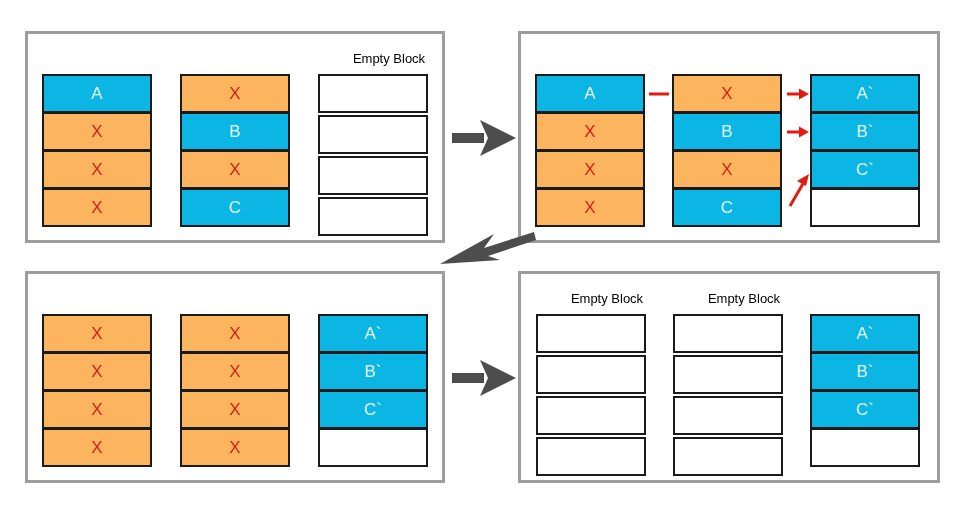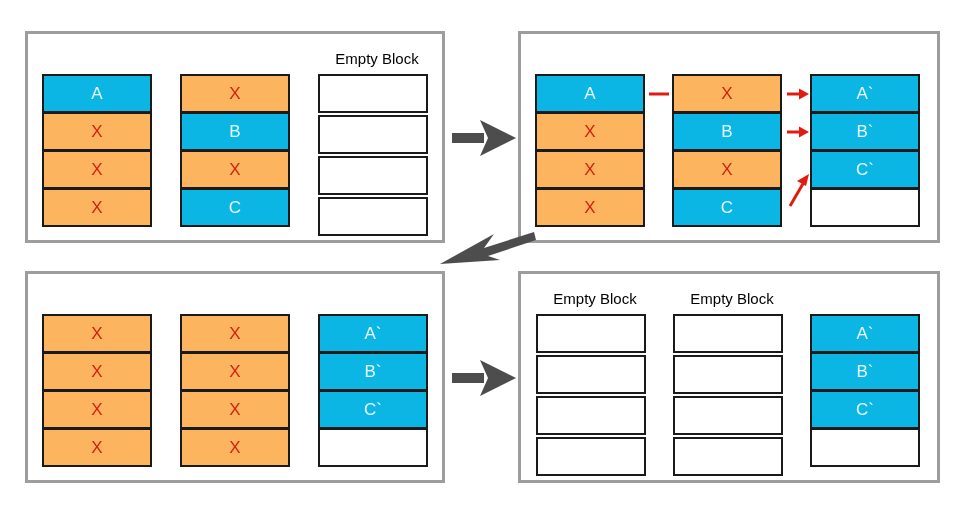--- a/index.html
+++ b/index.html
@@ -34,25 +34,25 @@
   #panel-bl { left: 25px;  top: 271px; width: 420px; height: 212px; }
   #panel-br { left: 518px; top: 271px; width: 422px; height: 212px; }
 
   
   .column {
     position: absolute;
     width: 110px;
   }
   .col-label {
     position: absolute;
-    left: 4px;
+    left: 16px;
     top: -25px;
     width: 110px;
     text-align: center;
-    font-size: 15px;
+    font-size: 13px;
     color: #000000;
     line-height: 20px;
     white-space: nowrap;
   }
 
   
   .cell {
     position: absolute;
     left: 0;
     width: 110px;

